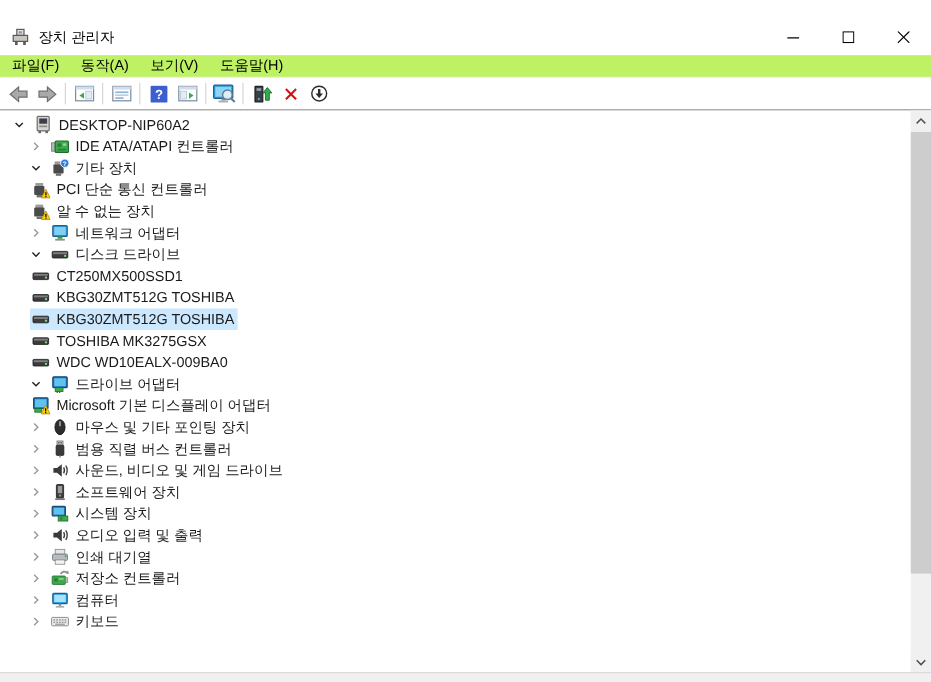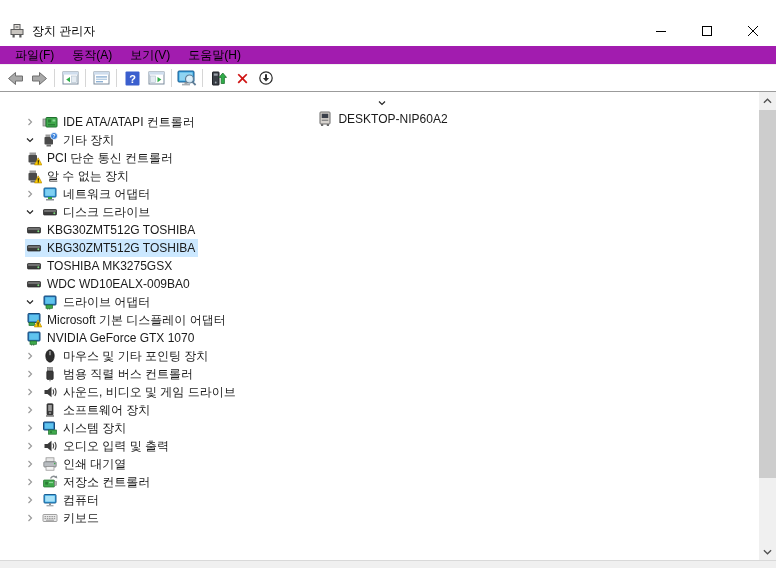--- a/index.html
+++ b/index.html
@@ -10,34 +10,34 @@
   
   .titlebar{height:30px;display:flex;align-items:center;background:#fff;padding-left:9px;}
   .app-icon{width:16px;height:16px;margin-right:7px;flex:0 0 auto;}
   .app-icon svg{display:block;}
   .title{font-size:12px;color:#000;}
   .controls{margin-left:auto;display:flex;height:30px;}
   .ctrl{width:46px;height:30px;display:flex;align-items:center;justify-content:center;}
   .ctrl svg{display:block;}
 
   
-  .menubar{height:19px;display:flex;align-items:center;background:#a21caf;padding-left:6px;border-bottom:1px solid #f0f0f0;}
+  .menubar{height:19px;display:flex;align-items:flex-end;background:#bef264;padding-left:1px;border-bottom:1px solid #f0f0f0;}
   .menu-item{font-size:12px;color:#000;padding:0 9px;height:19px;line-height:19px;cursor:default;}
 
   
   .toolbar{height:26px;display:flex;align-items:center;background:#fff;padding-left:3px;}
   .tbtn{width:24px;height:24px;display:flex;align-items:center;justify-content:center;}
   .tbtn svg{display:block;}
   .tsep{width:1px;height:18px;background:#d6d6d6;margin:0 3px;}
 
   
   .treepanel{position:relative;height:469px;background:#fff;border-top:1px solid #9b9b9b;overflow:hidden;}
   .tree{position:absolute;left:0;top:0;right:17px;bottom:0;overflow:hidden;padding-top:3px;}
   .row{display:flex;align-items:center;height:18px;white-space:nowrap;}
-  .row.lvl0{padding-left:8px;flex-direction:column;}
+  .row.lvl0{padding-left:8px;}
   .row.lvl1{padding-left:22px;}
   .row.lvl2{padding-left:25px;}
   .chev{width:16px;height:16px;flex:0 0 auto;margin-right:3px;display:flex;align-items:center;justify-content:center;}
   .chev svg{display:block;}
   .content{display:flex;align-items:center;height:18px;padding:0 3px 0 1px;}
   .content.selected{background:#cce8ff;}
   .ticon{width:16px;height:16px;flex:0 0 auto;margin-right:5px;position:relative;}
   .ticon svg{display:block;}
   .tlabel{font-size:12px;color:#1a1a1a;}
 
@@ -313,20 +313,32 @@
         </div>
         <div class="row lvl2">
           <span class="content">
             <span class="ticon">
               <svg width="16" height="16" viewBox="0 0 16 16">
                 <rect x="1.5" y="5.5" width="13" height="5.5" rx="0.8" fill="#3c3c3c" stroke="#1f1f1f" stroke-width="0.7"></rect>
                 <rect x="2.2" y="6.2" width="11.6" height="1.6" fill="#7e7e7e"></rect>
                 <circle cx="12.3" cy="9.3" r="0.95" fill="#7fe07f"></circle>
               </svg>
             </span>
+            <span class="tlabel">CT250MX500SSD1</span>
+          </span>
+        </div>
+        <div class="row lvl2">
+          <span class="content">
+            <span class="ticon">
+              <svg width="16" height="16" viewBox="0 0 16 16">
+                <rect x="1.5" y="5.5" width="13" height="5.5" rx="0.8" fill="#3c3c3c" stroke="#1f1f1f" stroke-width="0.7"></rect>
+                <rect x="2.2" y="6.2" width="11.6" height="1.6" fill="#7e7e7e"></rect>
+                <circle cx="12.3" cy="9.3" r="0.95" fill="#7fe07f"></circle>
+              </svg>
+            </span>
             <span class="tlabel">KBG30ZMT512G TOSHIBA</span>
           </span>
         </div>
         <div class="row lvl2">
           <span class="content selected">
             <span class="ticon">
               <svg width="16" height="16" viewBox="0 0 16 16">
                 <rect x="1.5" y="5.5" width="13" height="5.5" rx="0.8" fill="#3c3c3c" stroke="#1f1f1f" stroke-width="0.7"></rect>
                 <rect x="2.2" y="6.2" width="11.6" height="1.6" fill="#7e7e7e"></rect>
                 <circle cx="12.3" cy="9.3" r="0.95" fill="#7fe07f"></circle>
@@ -384,34 +396,20 @@
               <svg width="16" height="16" viewBox="0 0 16 16">
                 <rect x="2" y="1.5" width="12" height="9" rx="0.8" fill="#2874b8" stroke="#174b7a"></rect>
                 <rect x="3.2" y="2.7" width="9.6" height="6.6" fill="#5fc3ee"></rect>
                 <rect x="3" y="10.5" width="5.5" height="3" fill="#3fa94c" stroke="#1f6e2d" stroke-width="0.7"></rect>
                 <polygon points="12,7.8 15.8,14.9 8.3,14.9" fill="#ffd000" stroke="#b98a00" stroke-width="0.7"></polygon>
                 <rect x="11.55" y="10.2" width="1" height="2.6" fill="#000"></rect>
                 <rect x="11.55" y="13.3" width="1" height="1" fill="#000"></rect>
               </svg>
             </span>
             <span class="tlabel">Microsoft 기본 디스플레이 어댑터</span>
-          </span>
-        </div>
-        <div class="row lvl2">
-          <span class="content">
-            <span class="ticon">
-              <svg width="16" height="16" viewBox="0 0 16 16">
-                <rect x="2" y="2" width="12" height="9" rx="0.8" fill="#2874b8" stroke="#174b7a"></rect>
-                <rect x="3.2" y="3.2" width="9.6" height="6.6" fill="#5fc3ee"></rect>
-                <rect x="4" y="11" width="6.5" height="3.3" fill="#3fa94c" stroke="#1f6e2d" stroke-width="0.7"></rect>
-                <rect x="5.2" y="14.3" width="1" height="1.2" fill="#1f6e2d"></rect>
-                <rect x="7.2" y="14.3" width="1" height="1.2" fill="#1f6e2d"></rect>
-              </svg>
-            </span>
-            <span class="tlabel">NVIDIA GeForce GTX 1070</span>
           </span>
         </div>
         <div class="row lvl1">
           <span class="chev">
             <svg width="12" height="12" viewBox="0 0 16 16">
               <polyline points="6,4 10,8 6,12" fill="none" stroke="#9a9a9a" stroke-width="1.6"></polyline>
             </svg>
           </span>
           <span class="content">
             <span class="ticon">

